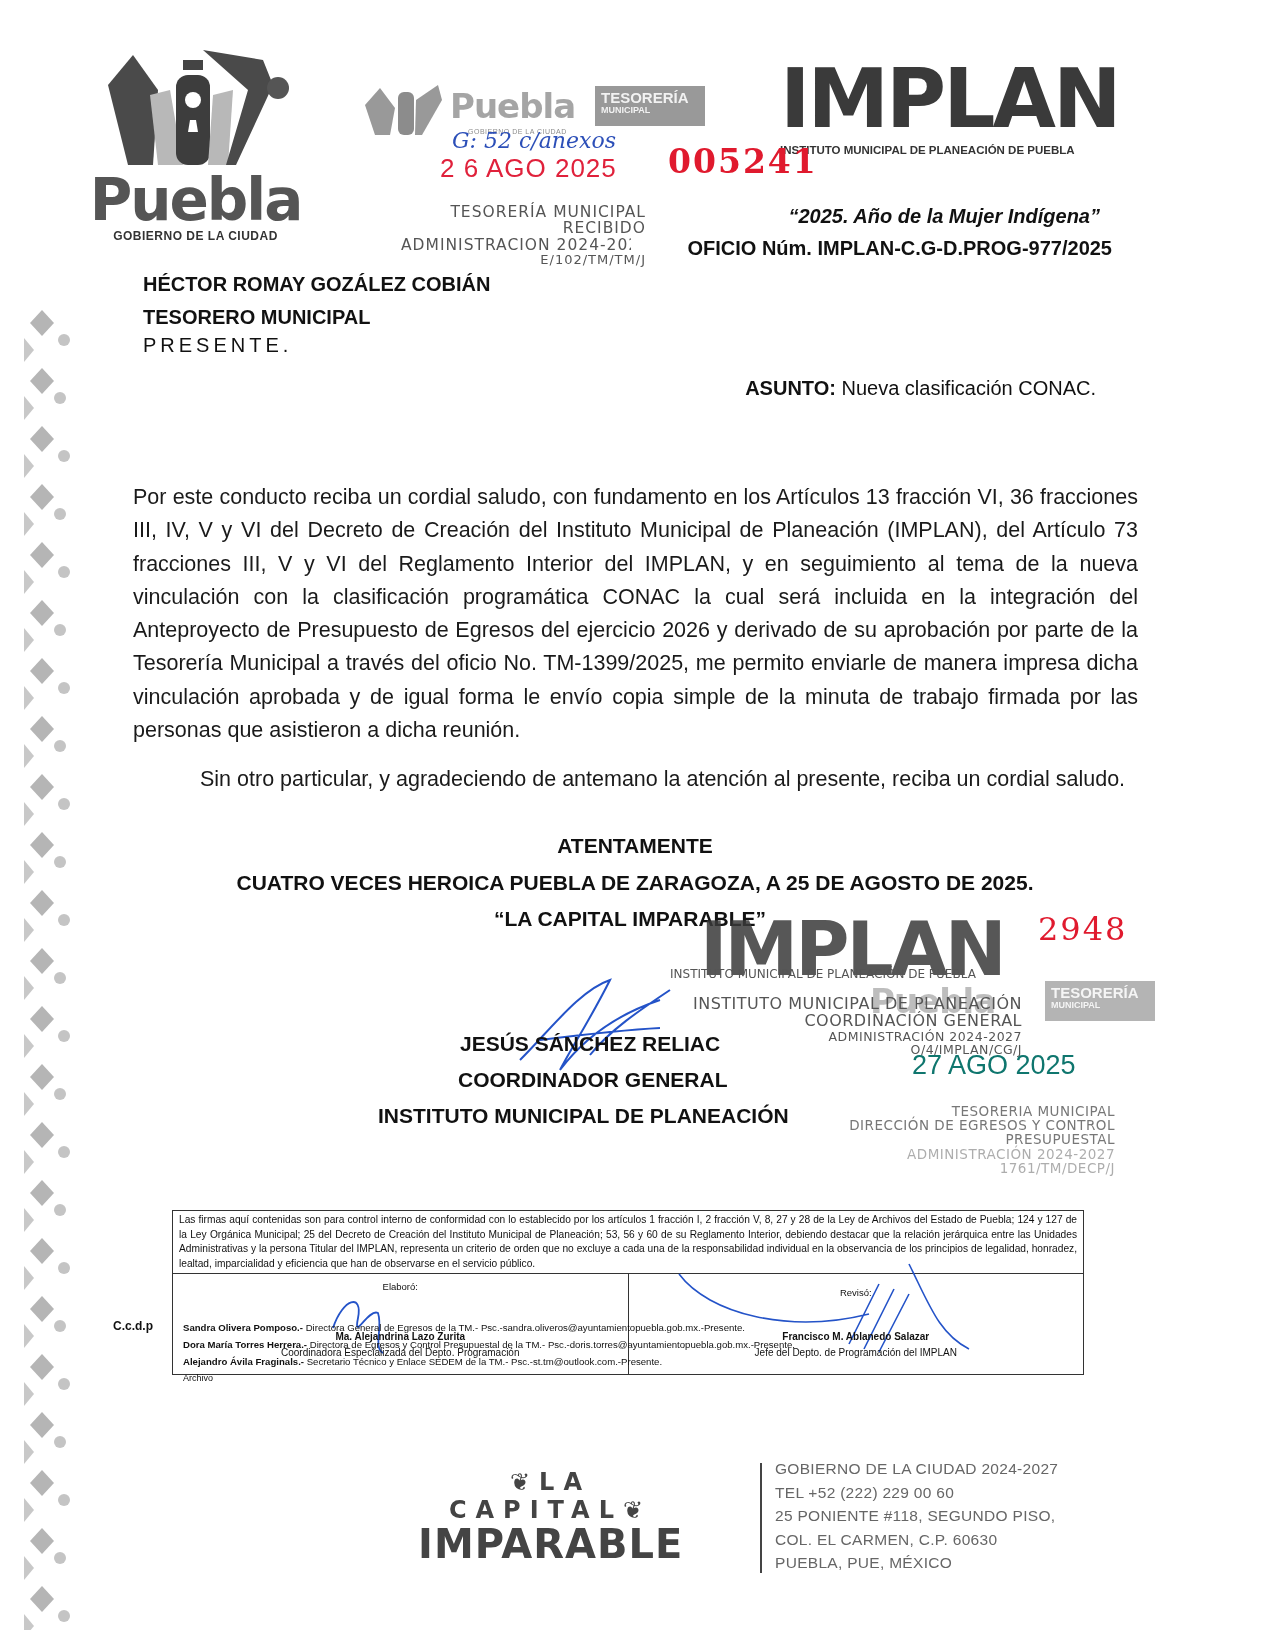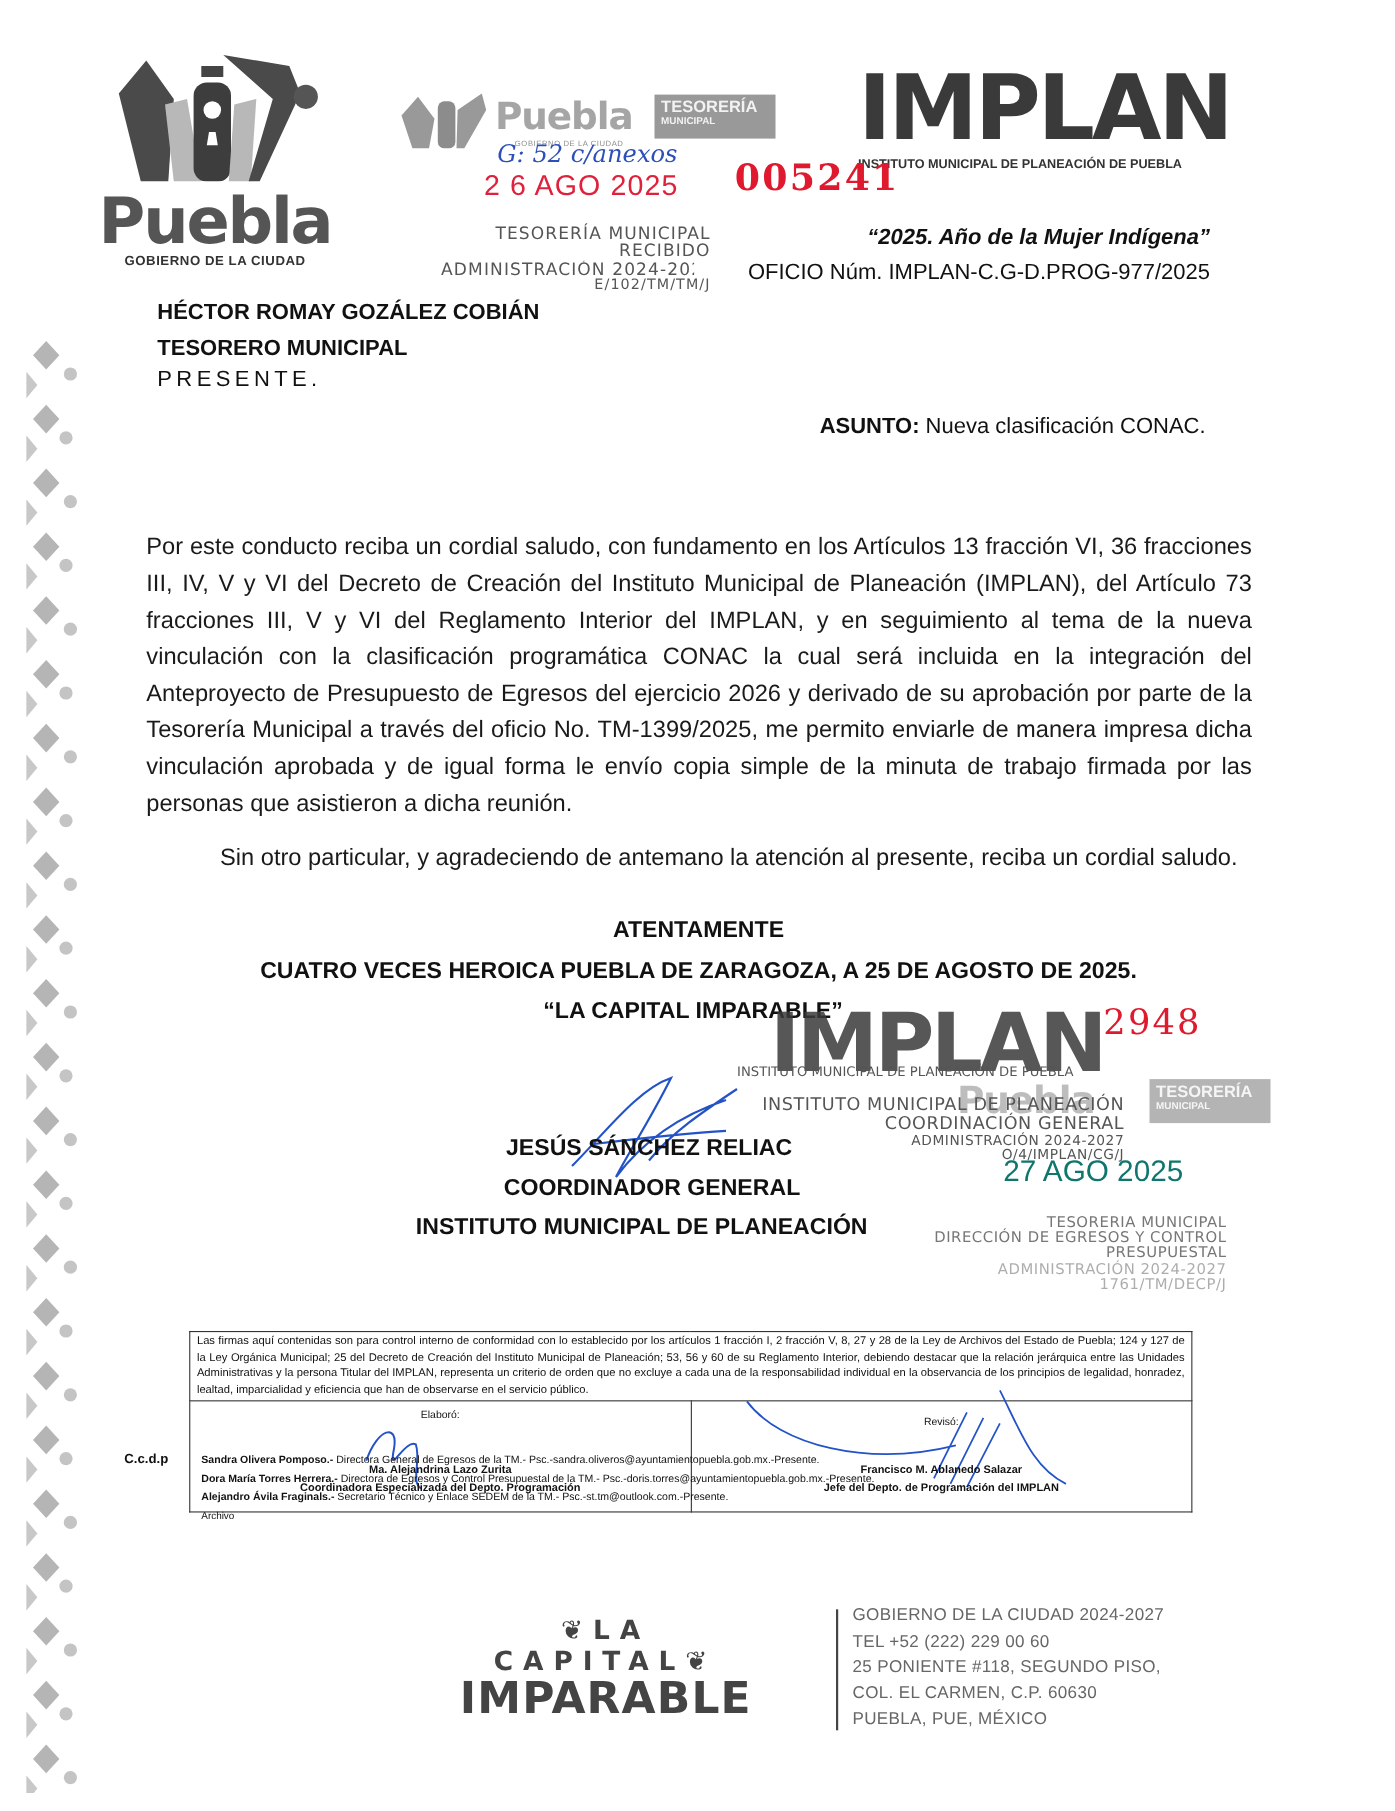--- a/index.html
+++ b/index.html
@@ -32,40 +32,40 @@
 
   
   .handwrite { font-family: "DejaVu Serif", serif; font-style: italic; color: #2c4fb8; font-size: 22px; }
   .red-stamp { font-family: "Liberation Sans", sans-serif; color: #e0213b; }
   .red-num { font-family: "DejaVu Serif", serif; color: #e01a2e; font-weight: bold; letter-spacing: 2px; }
   .grey-stamp { font-family: "DejaVu Sans", sans-serif; color: #555; text-align: right; line-height: 1.05; letter-spacing: 1px; }
 
   
   .bold { font-weight: bold; }
   .lema { right: 168px; top: 205px; font-size: 20px; font-weight: bold; font-style: italic; }
-  .oficio { right: 168px; top: 237px; font-size: 20px; font-weight: normal; white-space: nowrap; }
+  .oficio { right: 156px; top: 237px; font-size: 20px; font-weight: bold; white-space: nowrap; }
   .recipient { left: 143px; top: 268px; font-size: 20px; font-weight: bold; line-height: 33px; }
   .presente { left: 143px; top: 334px; font-size: 20px; letter-spacing: 4px; }
   .asunto { right: 172px; top: 377px; font-size: 20px; }
 
   .body-text { left: 117px; top: 465px; width: 1037px; font-size: 21.5px; line-height: 33.3px;
                text-align: justify; color: #1a1a1a; }
   .body-text p { margin: 16px; }
   .body-text p.indent { text-indent: 67px; margin-top: 10px; }
 
   .center-block { left: 120px; width: 1030px; text-align: center; font-weight: bold; font-size: 21px; }
 
   
   .control-table { left: 172px; top: 1210px; width: 912px; border: 1.2px solid #333; border-collapse: collapse; }
   .control-table td { border: 1.2px solid #333; vertical-align: top; }
   .ctl-note { font-size: 10.2px; line-height: 14.5px; padding: 2px 6px; text-align: justify; }
   .sig-cell { height: 98px; text-align: center; font-size: 9.5px; position: relative; }
   .sig-label { margin-top: 6px; }
   .sig-name { position: absolute; left: 0; right: 0; bottom: 32px; font-weight: bold; font-size: 10px; }
-  .sig-role { position: absolute; left: 0; right: 0; bottom: 16px; font-weight: bold; font-size: 10px; }
+  .sig-role { position: absolute; left: 0; right: 0; bottom: 16px; font-weight: normal; font-size: 10px; }
 
   .ccdp-label { left: 113px; top: 1319px; font-size: 12px; font-weight: bold; }
   .ccdp-list { left: 183px; top: 1319px; font-size: 9.6px; line-height: 17px; }
   .ccdp-list .nm { font-weight: bold; }
 
   
   .capital-logo { left: 418px; top: 1468px; width: 265px; height: 80px; color: #444; text-align: center; }
   .capital-top { font-family: "DejaVu Sans", sans-serif; font-weight: bold; font-size: 24px; letter-spacing: 9px; }
   .capital-bottom { font-family: "DejaVu Sans", sans-serif; font-weight: bold; font-size: 40px; letter-spacing: 1px; line-height: 1; }
   .footer-divider { left: 760px; top: 1463px; width: 2px; height: 110px; background: #444; }
@@ -212,21 +212,21 @@
   <p class="indent">Sin otro particular, y agradeciendo de antemano la atención al presente, reciba un cordial saludo.</p>
 </div>
 
 <div class="abs center-block" style="top:834px;">ATENTAMENTE</div>
 <div class="abs center-block" style="top:871px;">CUATRO VECES HEROICA PUEBLA DE ZARAGOZA, A 25 DE AGOSTO DE 2025.</div>
 <div class="abs center-block" style="top:907px;width:740px;left:260px;">“LA CAPITAL IMPARABLE”</div>
 
 <div class="abs" style="left:700px;top:912px;width:300px;">
   <div class="implan-word" style="font-size:74px;color:#3a3a3a;opacity:.85;">IMPLAN</div>
 </div>
-<div class="abs red-num" style="left:1003px;top:910px;font-size:32px;font-weight:normal;">2948</div>
+<div class="abs red-num" style="left:1038px;top:910px;font-size:32px;font-weight:normal;">2948</div>
 <div class="abs grey-stamp" style="left:670px;top:968px;font-size:12px;letter-spacing:0;white-space:nowrap;">INSTITUTO MUNICIPAL DE PLANEACIÓN DE PUEBLA</div>
 
 <div class="abs tes-stamp-logo" style="left:810px;top:975px;opacity:.55;">
   <div class="tes-word" style="left:60px;">Puebla</div>
   <div class="tes-box">
     <span>TESORERÍA</span>
     <small>MUNICIPAL</small>
   </div>
 </div>
 

